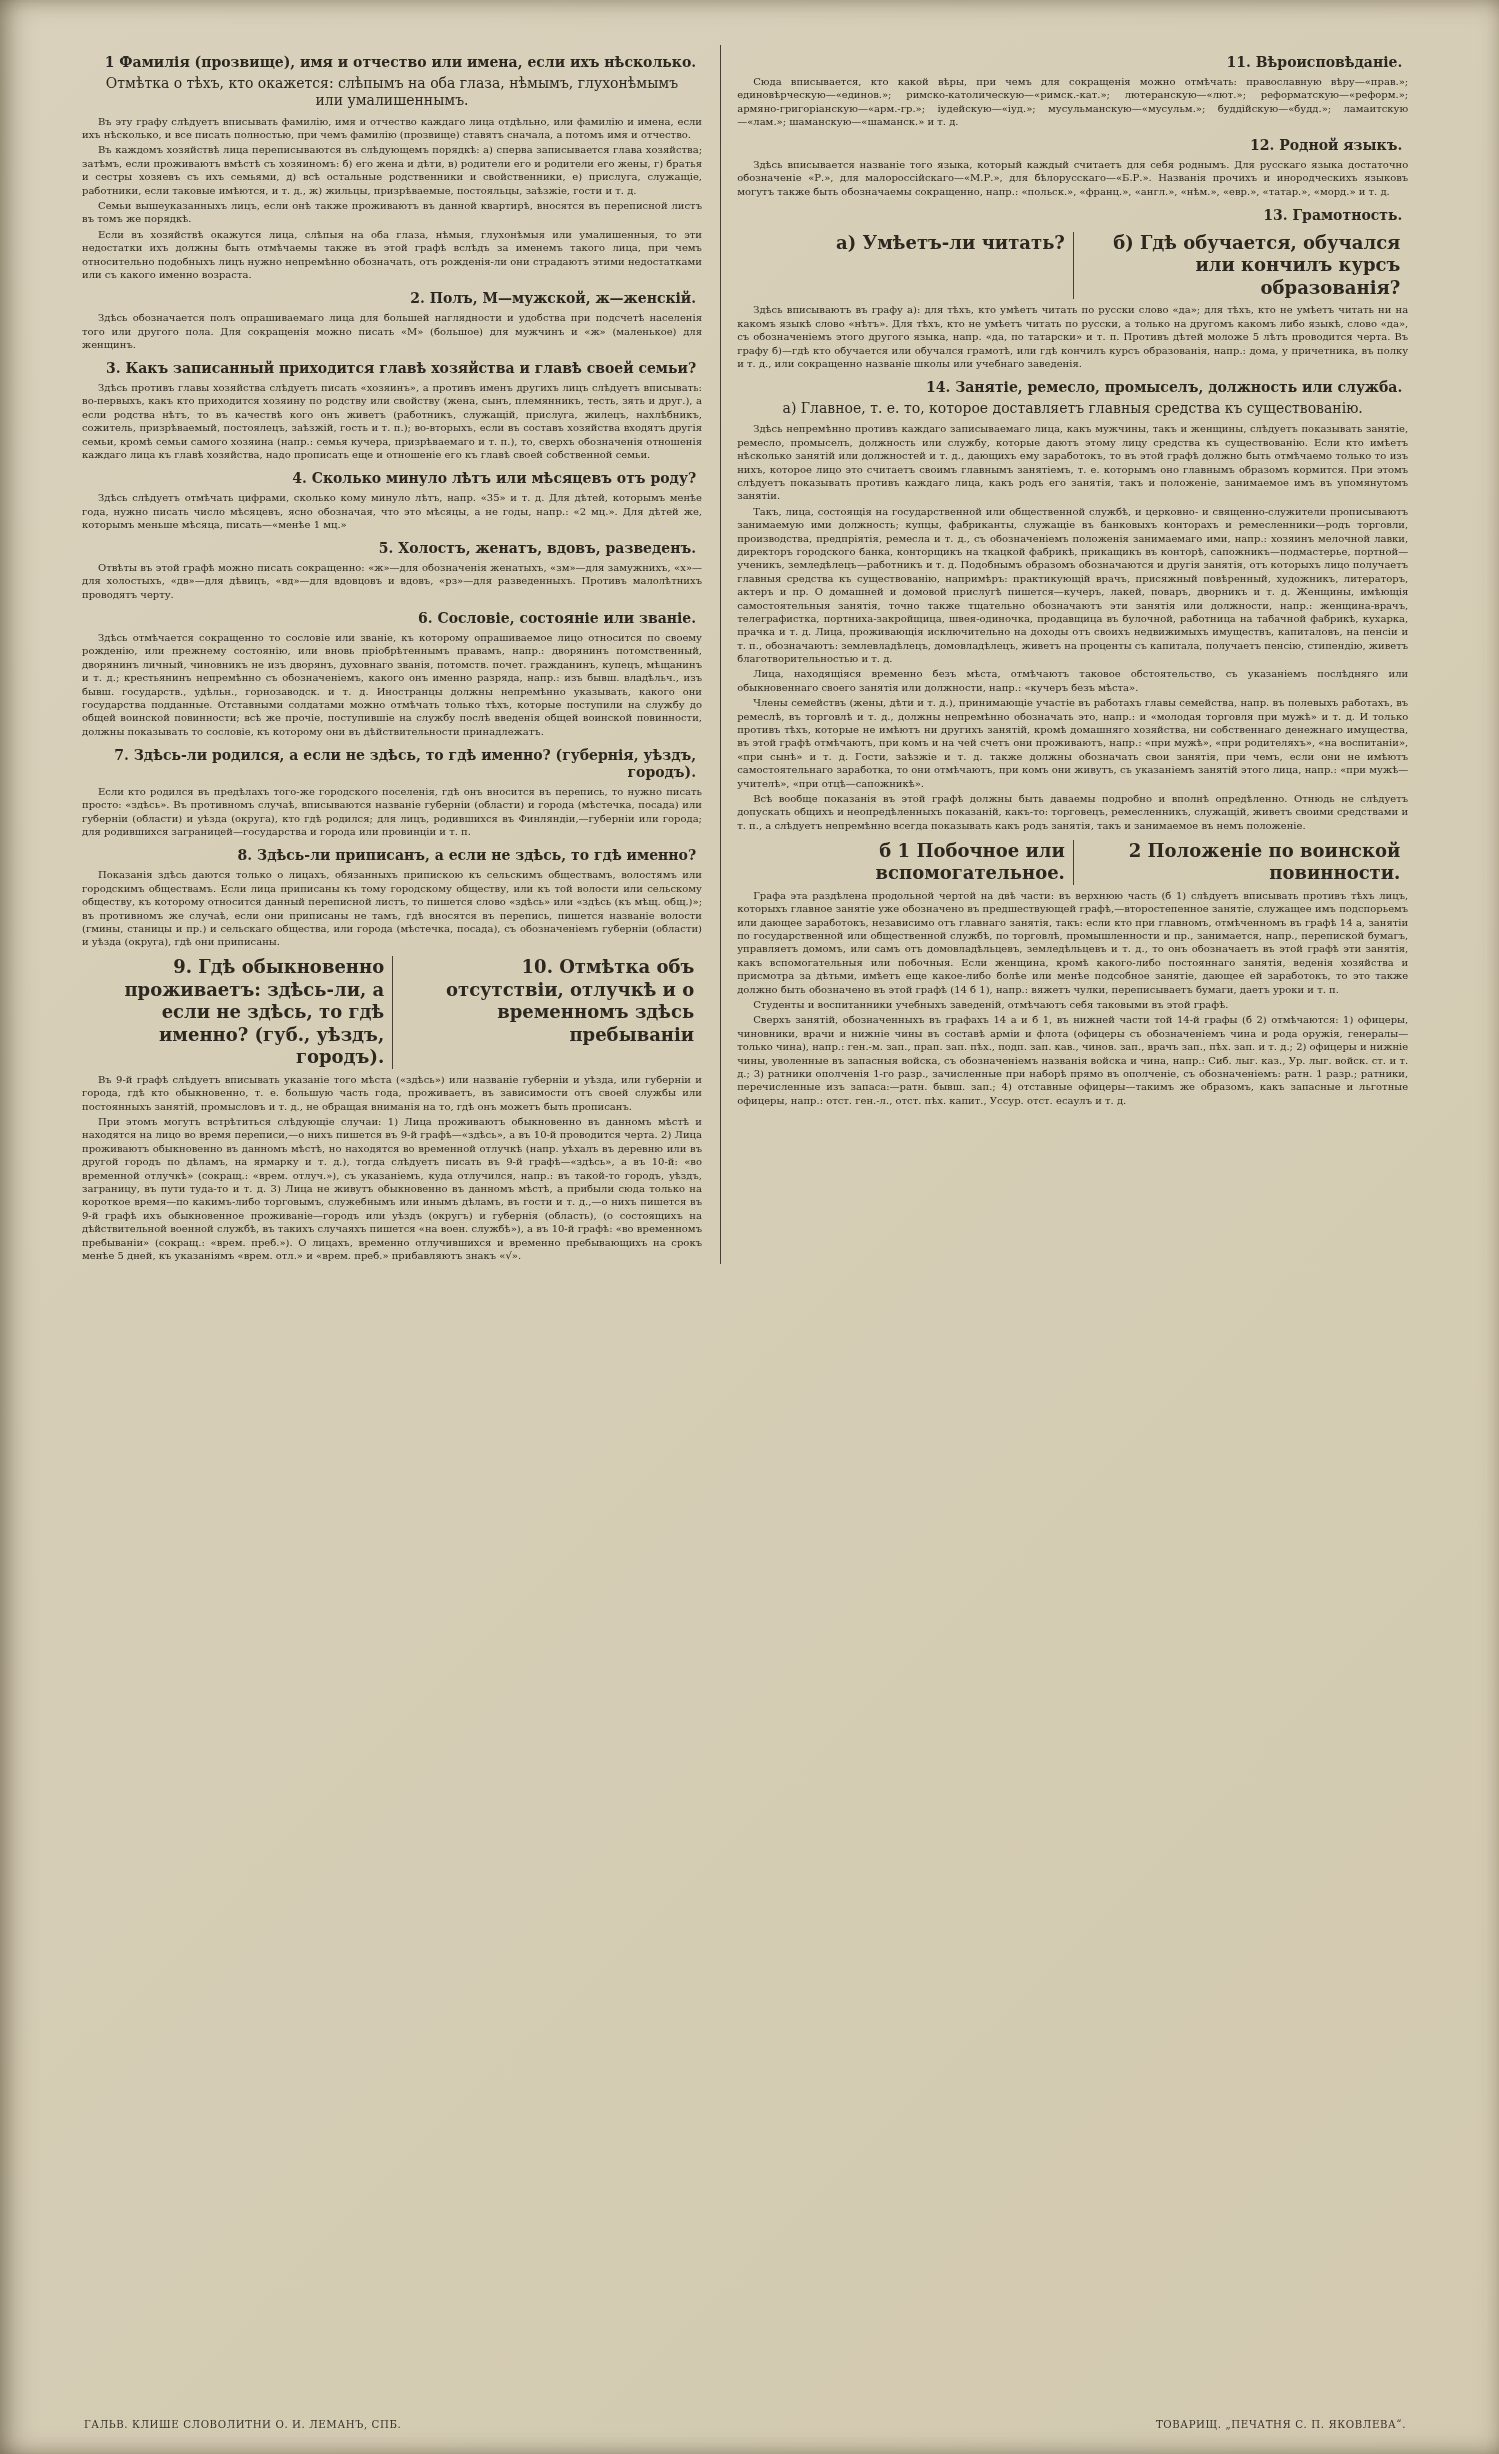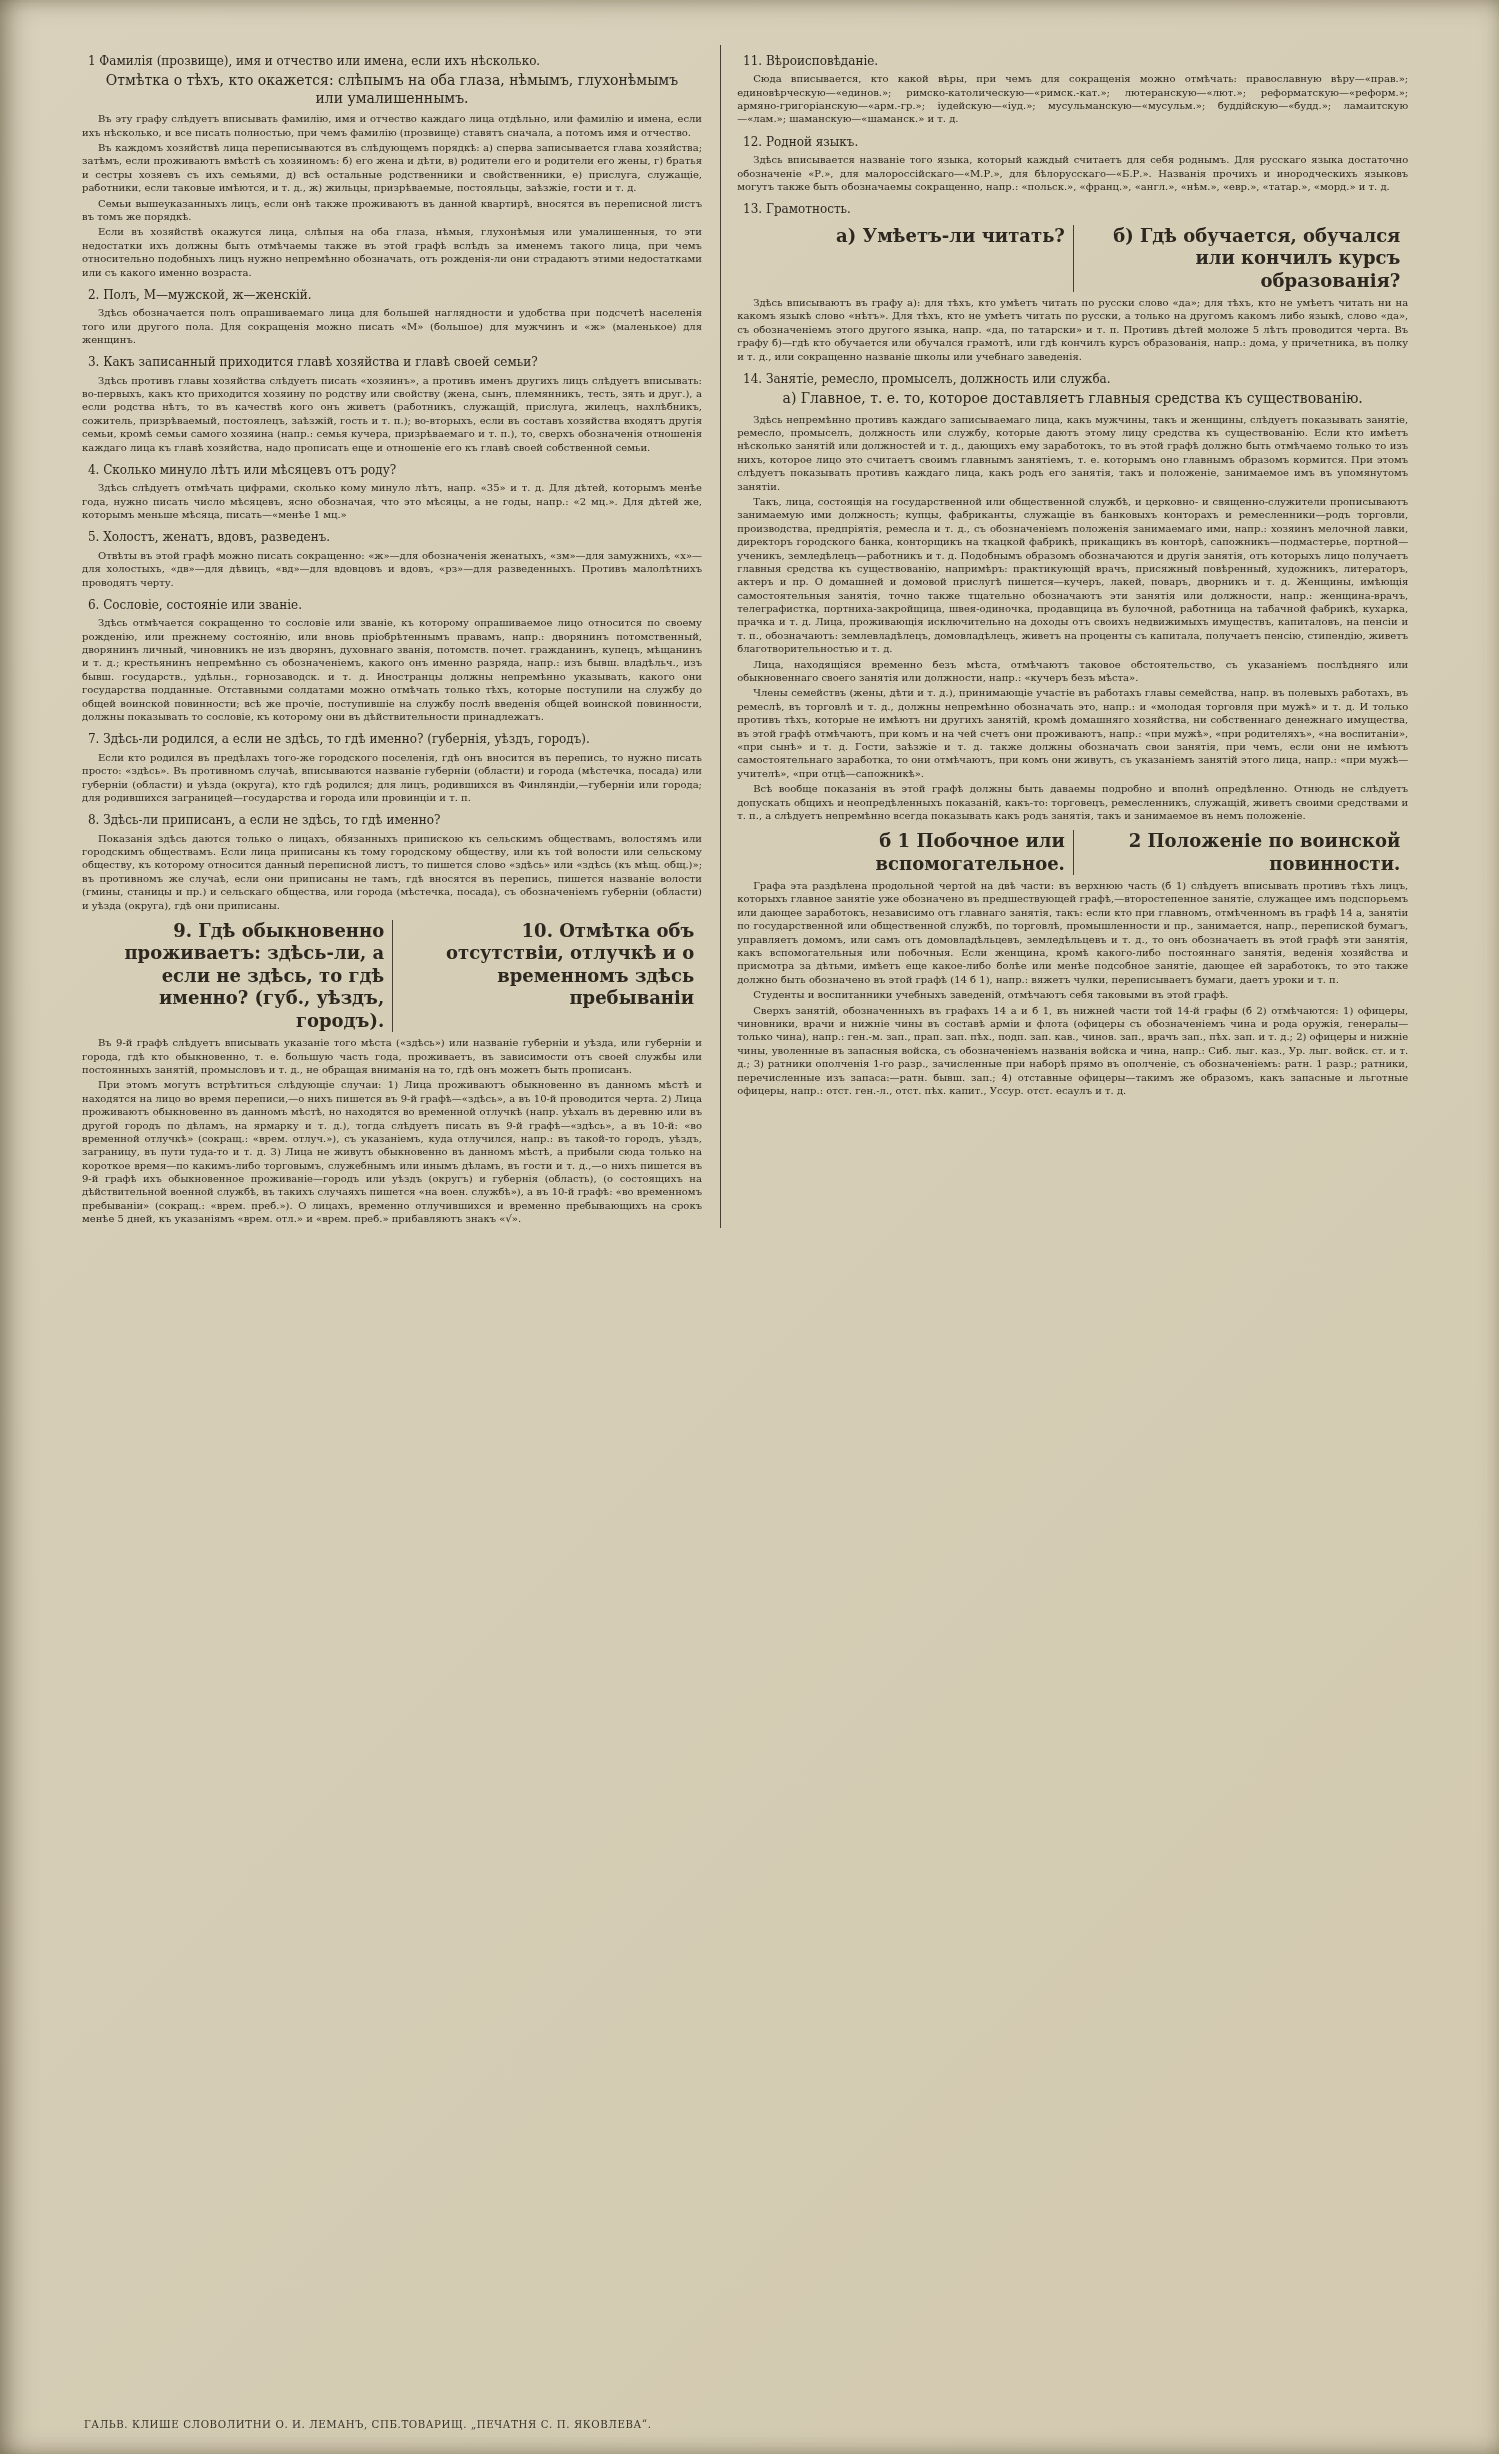--- a/index.html
+++ b/index.html
@@ -22,21 +22,21 @@
     box-sizing:border-box;
   }
   .col{flex:0 0 auto;}
   .col-left{width:620px;}
   .col-right{width:671px;}
   .col-divider{
     flex:0 0 1px;width:1px;background:#454032;
     margin:0 16.6px 0 17.6px;
   }
   .sec-heading{
-    font-size:12px;font-weight:normal;text-align:left;
+    font-size:14px;font-weight:bold;text-align:right;
     margin:8.8px 5.9px 3.9px;line-height:1.22;
   }
   .sec-subheading{
     font-size:14px;font-weight:normal;text-align:center;
     margin:2px 9.8px 4.9px;line-height:1.25;
   }
   .para{
     font-size:10px;line-height:1.34;text-align:justify;
     text-indent:1.6em;margin:0 0 2px;
     hyphens:manual;
@@ -44,23 +44,23 @@
   .split-head{
     display:flex;align-items:stretch;margin:7.8px 0 3.9px;
   }
   .split-head .cell{
     flex:1 1 50%;font-weight:bold;font-size:18px;
     text-align:right;line-height:1.25;padding:0 7.8px;
     box-sizing:border-box;
   }
   .split-head .cell + .cell{border-left:1px solid #454032;}
   .footer{
-    position:absolute;left:0;right:0;bottom:25px;
-    display:flex;
-    padding:0 36px 0 84px;
+    position:absolute;left:0;right:7px;bottom:25px;
+    display:flex;justify-content:space-between;
+    padding:0 87px 0 84px;
     font-size:10.2px;letter-spacing:0.6px;color:#39342a;
   }
 </style>
 </head>
 <body>
 
 <div class="sheet">
   <div class="content">
     <div class="col col-left">
         <div class="sec-heading">1  Фамилія (прозвище), имя и отчество или имена, если ихъ нѣсколько.</div>

